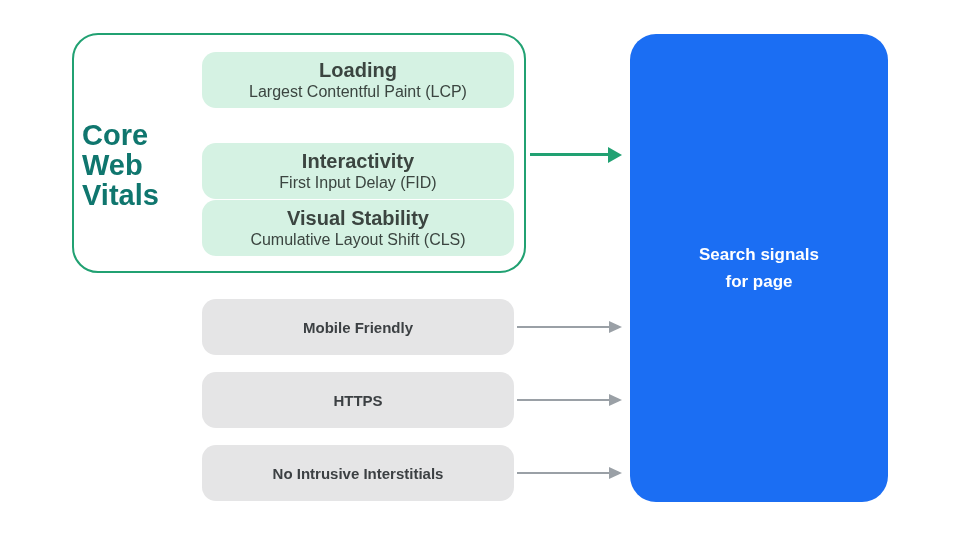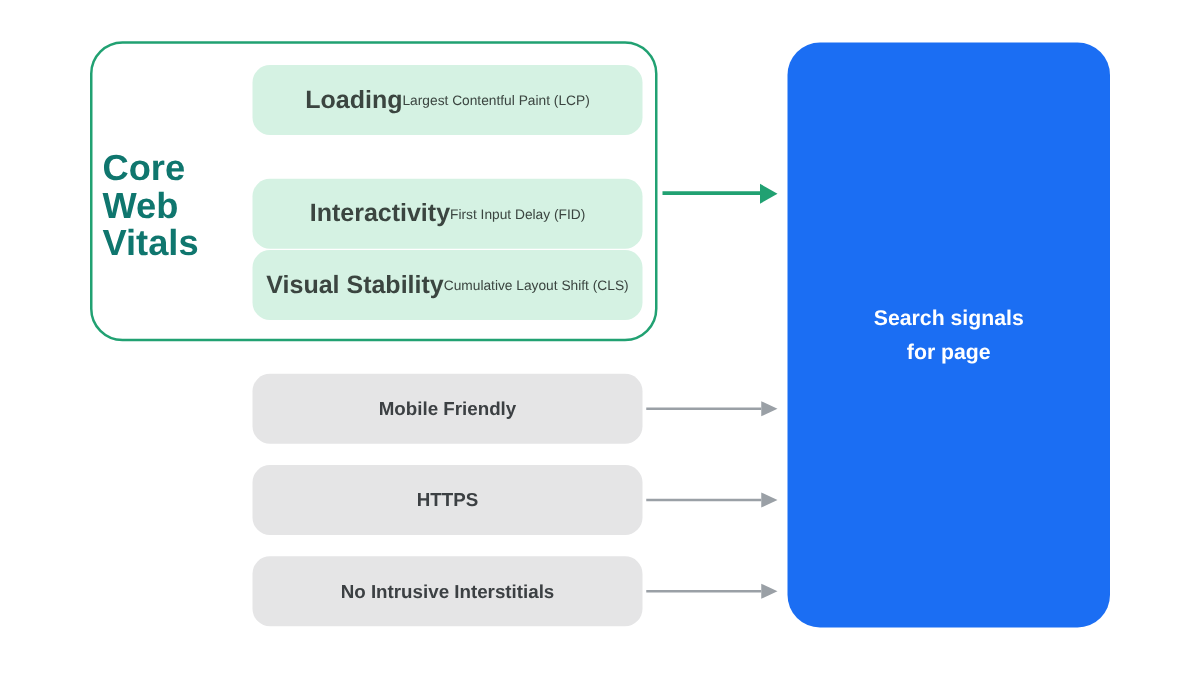--- a/index.html
+++ b/index.html
@@ -11,28 +11,28 @@
   .cwv-outer{
     position:absolute;left:72px;top:33px;width:454px;height:240px;
     border:2.5px solid #21A172;border-radius:26px;background:#ffffff;box-sizing:border-box;
   }
   .cwv-label{
     position:absolute;left:82px;top:120px;width:114px;text-align:left;
     color:#0f766e;font-size:29px;font-weight:700;line-height:30px;
   }
   .mint-box{
     position:absolute;left:202px;width:312px;height:56px;background:#D5F2E3;
-    border-radius:14px;display:flex;align-items:center;justify-content:center;
+    border-radius:14px;display:flex;flex-direction:column;align-items:center;justify-content:center;
     text-align:center;
   }
   .mint-box.b1{top:52px;}
   .mint-box.b2{top:122px;margin-top:21px;}
   .mint-box.b3{top:200px;justify-content:center;}
   .mint-title{font-size:20px;font-weight:600;color:#3B4540;line-height:22px;}
-  .mint-sub{font-size:11px;font-weight:400;color:#3B4540;margin-top:2px;}
+  .mint-sub{font-size:16px;font-weight:400;color:#3B4540;margin-top:2px;}
   
   .gray-box{
     position:absolute;left:202px;width:312px;height:56px;background:#E5E5E6;
     border-radius:14px;display:flex;align-items:center;justify-content:center;
     font-size:15px;font-weight:600;color:#3C4043;text-align:center;
   }
   .gray-box.g1{top:299px;}
   .gray-box.g2{top:372px;}
   .gray-box.g3{top:445px;}
   

